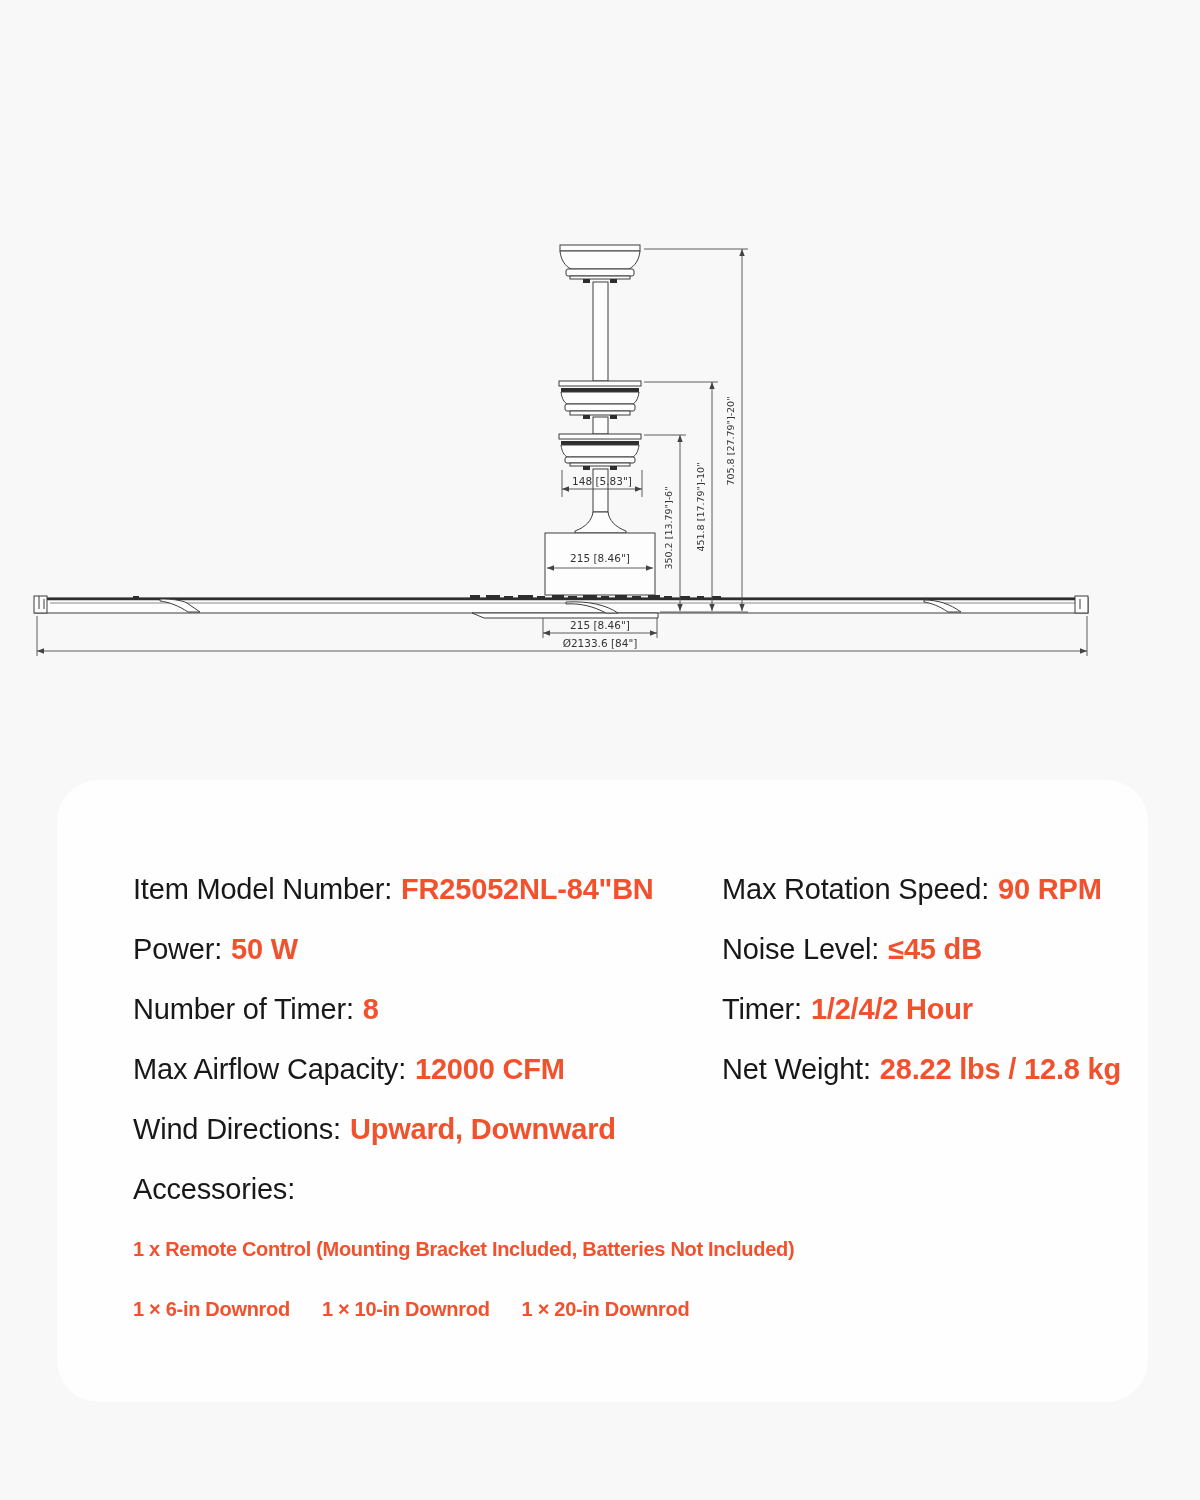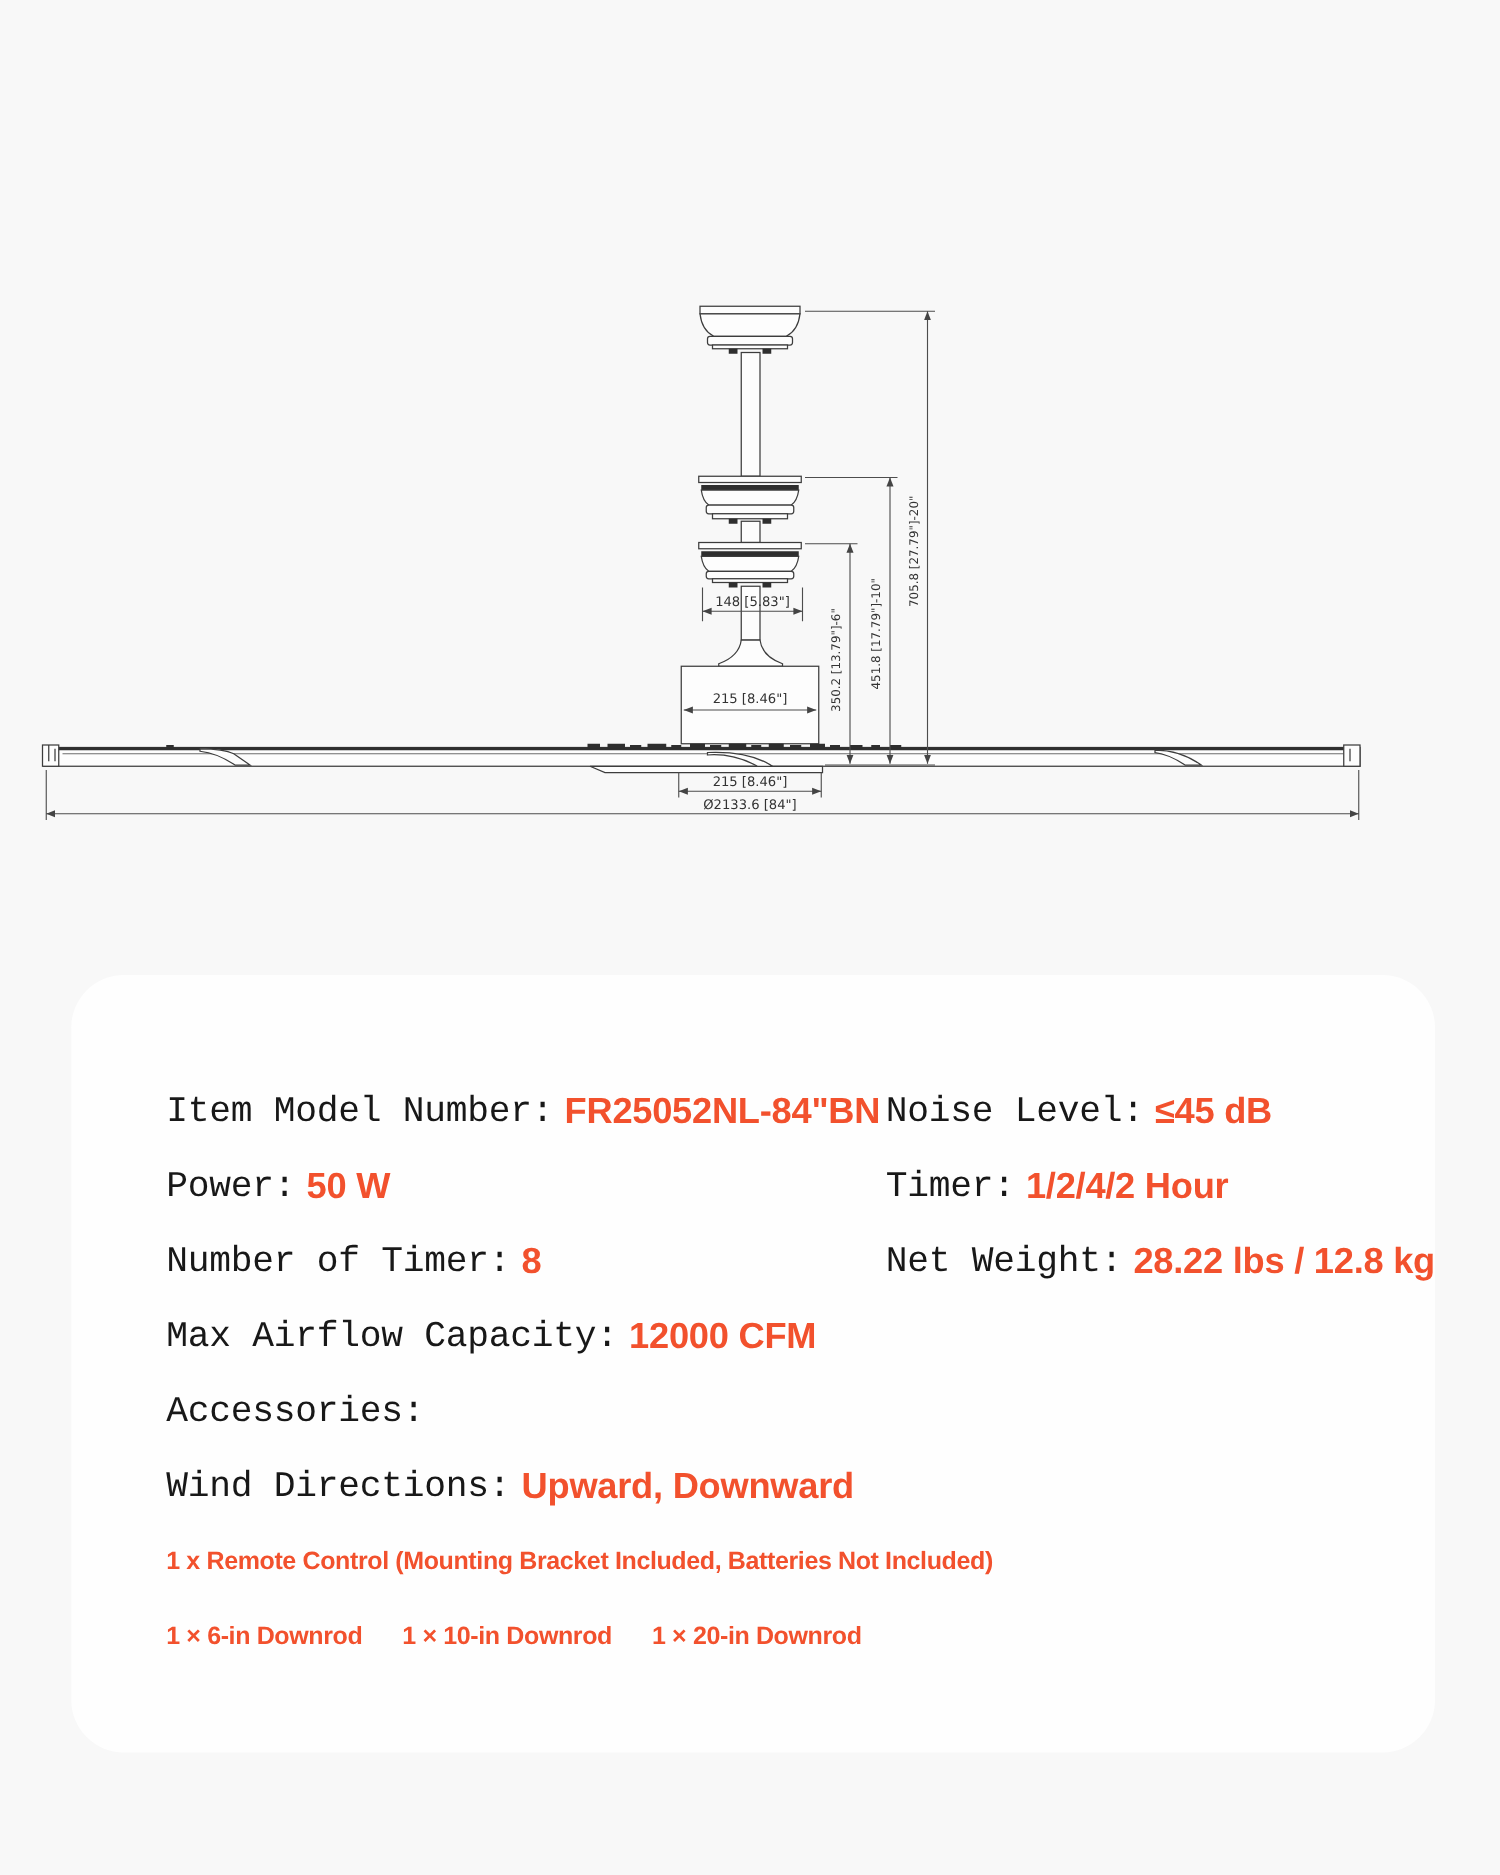--- a/index.html
+++ b/index.html
@@ -22,21 +22,21 @@
   
   .card{
     position:absolute;left:57px;top:780px;width:1091px;height:622px;
     background:#fefefe;border-radius:42px;box-sizing:border-box;
     padding:79px 0 0 76px;
   }
   .cols{display:flex;}
   .col-left{width:589px;}
   .col-right{flex:1;}
   .row{height:60px;display:flex;align-items:center;font-size:29px;color:#181818;letter-spacing:-0.2px;white-space:nowrap;}
-  .lbl{font-weight:400;font-family:Liberation Mono, monospace;}
+  .lbl{font-weight:400;}
   .val{font-weight:700;color:#f2512d;margin-left:9px;}
   .val:empty{margin-left:0;}
   .acc-row{height:60px;display:flex;align-items:center;font-size:20px;font-weight:700;color:#f2512d;letter-spacing:-0.3px;white-space:nowrap;}
   .acc-items{display:flex;gap:32px;}
 </style>
 </head>
 <body>
 
 <div class="stage">
 
@@ -176,29 +176,33 @@
         </div>
         <div class="row">
           <span class="lbl">Number of Timer:</span>
           <span class="val">8</span>
         </div>
         <div class="row">
           <span class="lbl">Max Airflow Capacity:</span>
           <span class="val">12000 CFM</span>
         </div>
         <div class="row">
+          <span class="lbl">Wind Directions:</span>
+          <span class="val">Upward, Downward</span>
+        </div>
+        <div class="row">
           <span class="lbl">Accessories:</span>
           <span class="val"></span>
         </div>
-        <div class="row">
-          <span class="lbl">Wind Directions:</span>
-          <span class="val">Upward, Downward</span>
-        </div>
       </div>
       <div class="col-right">
+        <div class="row">
+          <span class="lbl">Max Rotation Speed:</span>
+          <span class="val">90 RPM</span>
+        </div>
         <div class="row">
           <span class="lbl">Noise Level:</span>
           <span class="val">≤45 dB</span>
         </div>
         <div class="row">
           <span class="lbl">Timer:</span>
           <span class="val">1/2/4/2 Hour</span>
         </div>
         <div class="row">
           <span class="lbl">Net Weight:</span>

